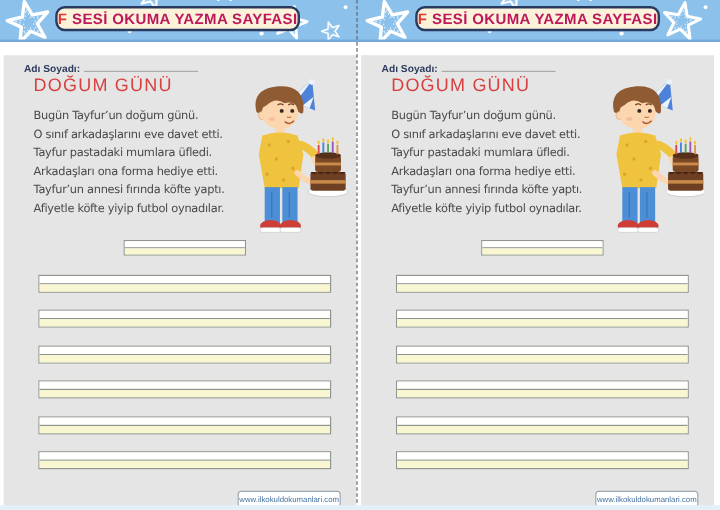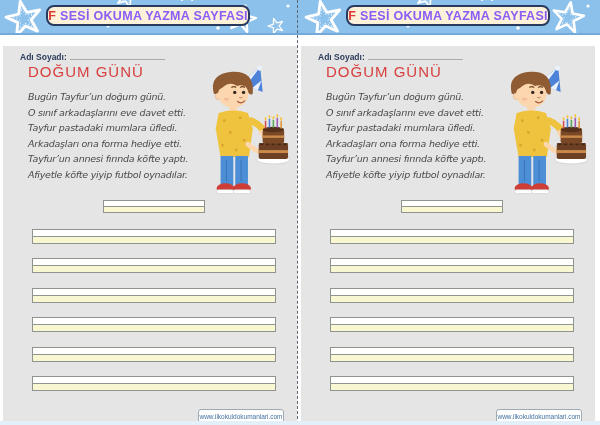--- a/index.html
+++ b/index.html
@@ -15,38 +15,38 @@
   }
   .band svg.stars{position:absolute;left:0;top:0;}
   .banner{
     position:absolute;top:5px;width:204px;height:21px;
     background:#FBF2D9;border:2px solid #2A3A5E;border-radius:8px;
     display:flex;align-items:center;justify-content:center;
     font-size:12.5px;font-weight:bold;letter-spacing:.3px;white-space:nowrap;
     box-sizing:border-box;z-index:3;
   }
   .banner .pfx{color:#DE3A33;margin-right:4px;}
-  .banner .ttl{color:#8b5cf6;}
+  .banner .ttl{color:#be185d;}
   
   .cutline{
     position:absolute;left:297px;top:0;height:419px;width:0;
     border-left:1px dashed #5E6670;z-index:2;
   }
   
   .half{position:absolute;top:46px;width:294px;height:386px;background:#e5e5e5;}
   .half.left{left:3px;}  .half.right{left:301px;}
   .name-row{position:absolute;left:17px;top:5px;font-size:8.5px;font-weight:bold;color:#2C3C5C;}
   .name-line{display:inline-block;width:95px;border-bottom:1px solid #ABABAB;height:8px;margin-left:3px;}
   .story-title{
     position:absolute;left:25px;top:17px;font-size:15px;font-weight:normal;
     color:#D84040;letter-spacing:1px;
   }
   .story{
     position:absolute;left:25px;top:43px;width:176px;
-    font-family:"DejaVu Sans", sans-serif;font-style:italic;
+    font-family:"DejaVu Sans", sans-serif;
     font-size:9.5px;line-height:15.5px;letter-spacing:-0.25px;color:#494947;
     white-space:nowrap;
   }
   .illus{position:absolute;left:194px;top:20px;width:98px;height:132px;}
   
   .wl{position:absolute;border:1px solid #90948E;background:#fff;box-sizing:border-box;}
   .wl .t{border-bottom:1px solid #90948E;background:#FFFFFE;}
   .wl .b{background:#F9F7D2;}
   .wl.full{left:29px;width:244px;height:15px;}
   .wl.full .t{height:6px;} .wl.full .b{height:6px;}

